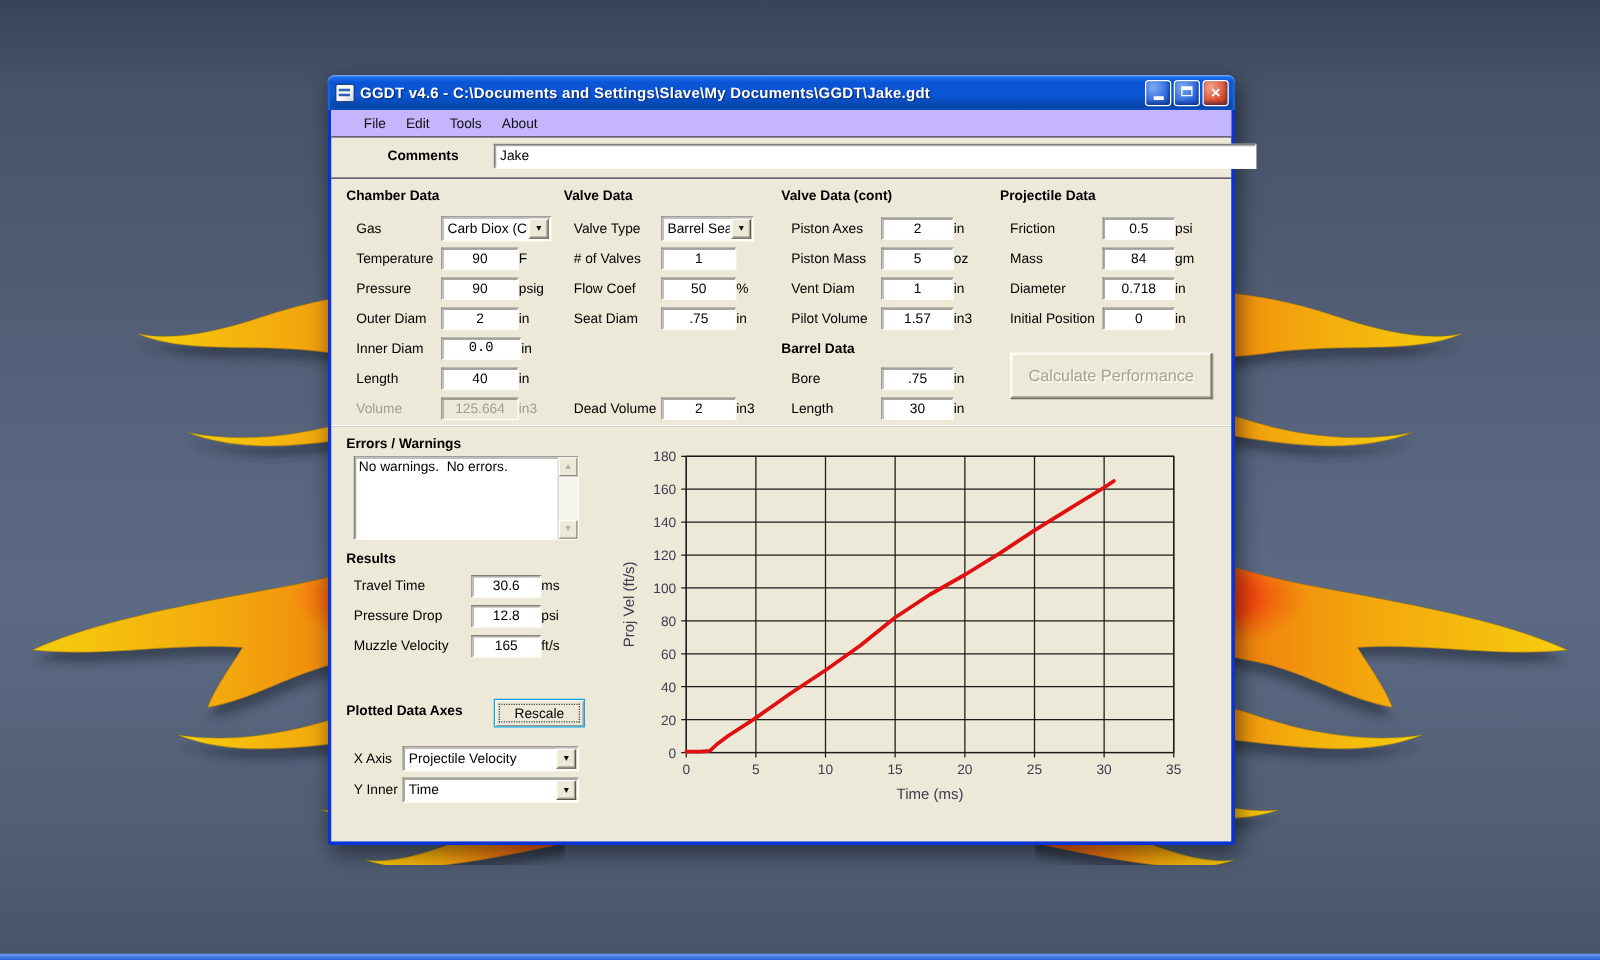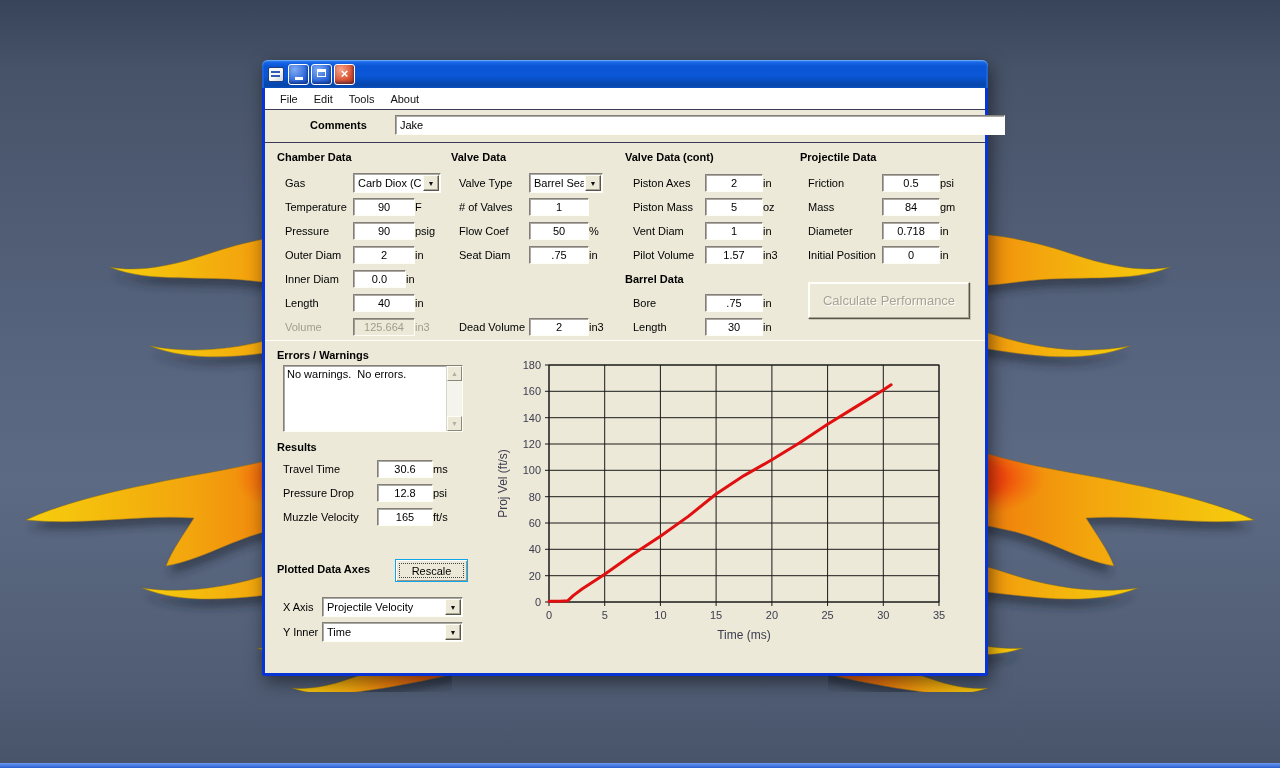--- a/index.html
+++ b/index.html
@@ -39,21 +39,21 @@
     text-shadow:1px 1px 1px #0a2a70; white-space:nowrap; overflow:hidden; flex:1; }
   .winbtns { display:flex; gap:2px; }
   .wbtn { width:21px; height:21px; border-radius:3px; border:1px solid #fff;
     color:#fff; font-size:11px; line-height:18px; text-align:center; cursor:pointer;
     background:radial-gradient(circle at 30% 25%,#7fabf3,#2a66da 65%,#1b4fc0);
     box-shadow:inset -1px -2px 3px rgba(0,20,80,.5); font-weight:bold; }
   .wbtn.min span { display:block; width:8px; height:3px; background:#fff; margin:12px auto 0; }
   .wbtn.max span { display:block; width:9px; height:8px; border:1px solid #fff; border-top-width:3px; margin:4px auto 0; }
   .wbtn.close { background:radial-gradient(circle at 30% 25%,#f3a38a,#da5130 60%,#bb3413); font-size:13px; }
 
-  .menubar { height:21px; background:#ffffff; display:flex; align-items:center; padding-left:7px;
+  .menubar { height:21px; background:#c4b5fd; display:flex; align-items:center; padding-left:18px;
     font-size:11px; color:#111; }
   .menu-item { padding:3px 8px; cursor:default; }
   .hsep { height:1px; background:#3a3a58; }
   .hsep2 { height:1px; background:#3a3a58; border-bottom:1px solid #fffef5; }
 
   
   .comments-row { height:32px; position:relative;margin-left:35px; }
   .comments-row .lbl { position:absolute; left:10px; top:9px; font-size:11px; font-weight:bold; }
   .comments-row input { position:absolute; left:95px; top:5px; width:610px; height:20px; }
 
@@ -149,20 +149,21 @@
 </svg>
 <svg class="flames right" viewBox="0 0 452 480">
   <use href="#flameG"></use>
 </svg>
 <div class="bottom-strip"></div>
 
 <div class="window">
 
   <div class="titlebar">
     <span class="app-icon"></span>
+    <span class="title-text">GGDT v4.6 - C:\Documents and Settings\Slave\My Documents\GGDT\Jake.gdt</span>
     <span class="winbtns">
       <span class="wbtn min">
           <span></span>
         </span>
       <span class="wbtn max">
           <span></span>
         </span>
       <span class="wbtn close"><span>×</span></span>
     </span>
   </div>
@@ -205,21 +206,21 @@
         <input class="fld sunken" style="width: 62px; height: 18px;" value="90">
         <span class="funit">psig</span>
       </div>
       <div class="frow">
         <span class="flabel" style="width:68px">Outer Diam</span>
         <input class="fld sunken" style="width: 62px; height: 18px;" value="2">
         <span class="funit">in</span>
       </div>
       <div class="frow">
         <span class="flabel" style="width:68px">Inner Diam</span>
-        <input class="fld sunken" style="width: 53px; height: 18px;" value="0.0">
+        <input class="fld sunken" style="width: 64px; height: 18px; font-family: Liberation Mono, monospace;" value="0.0">
         <span class="funit">in</span>
       </div>
       <div class="frow">
         <span class="flabel" style="width:68px">Length</span>
         <input class="fld sunken" style="width: 62px; height: 18px;" value="40">
         <span class="funit">in</span>
       </div>
       <div class="frow">
         <span class="flabel dim" style="width:68px">Volume</span>
         <input class="fld sunken disabled" style="width: 62px; height: 18px;" value="125.664">

